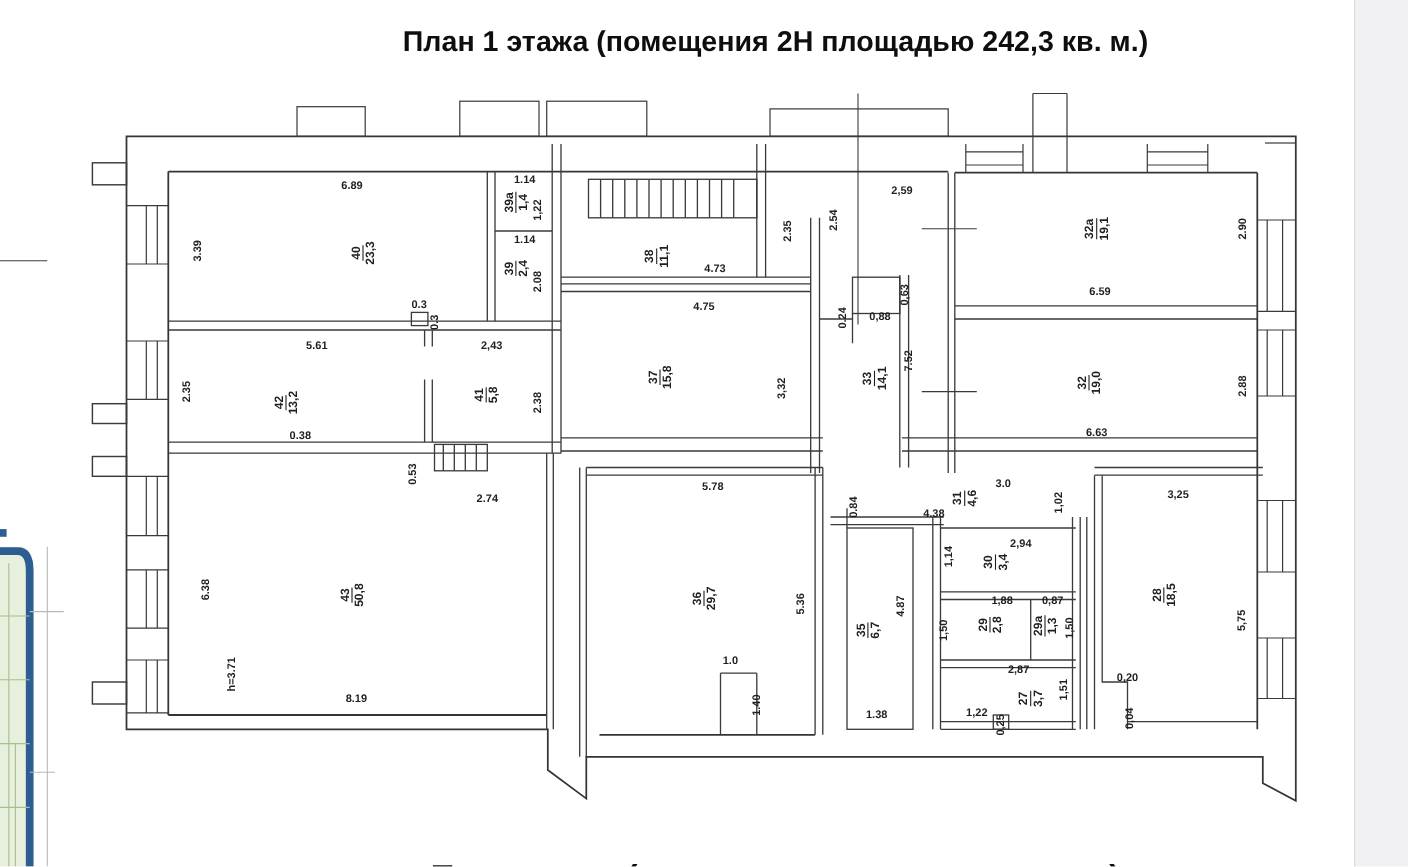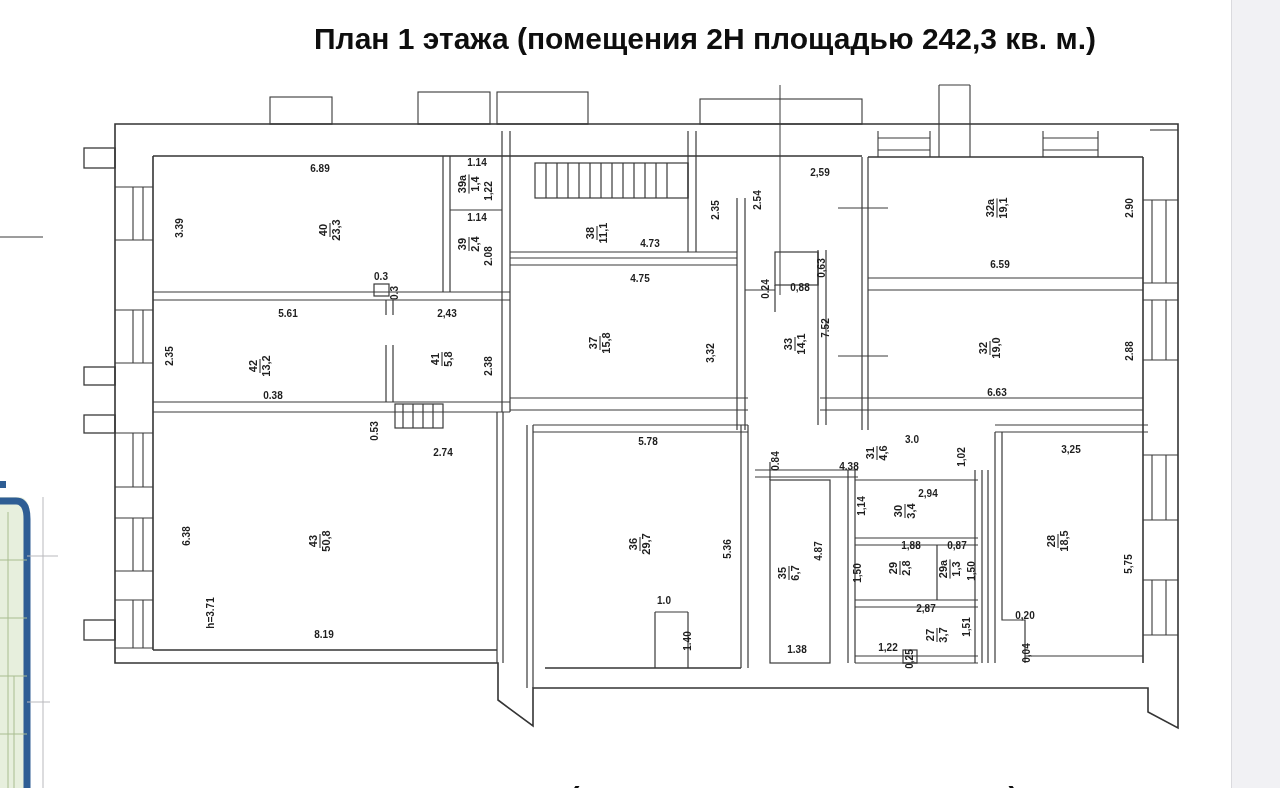--- a/index.html
+++ b/index.html
@@ -1,19 +1,19 @@
 <!DOCTYPE html>
 <html><head>
 <meta charset="utf-8">
 <style>
   html,body{margin:0;padding:0;background:#ffffff;}
   .page{position:relative;width:1280px;height:788px;background:#ffffff;overflow:hidden;
         font-family:"Liberation Sans",sans-serif;}
   .title{position:absolute;top:22px;left:130px;right:0;text-align:center;
-         font-size:30px;font-weight:bold;color:#0e0e0e;letter-spacing:0px;white-space:nowrap;}
+         font-size:26px;font-weight:bold;color:#0e0e0e;letter-spacing:0px;white-space:nowrap;}
   .edge-strip{position:absolute;top:0;right:0;width:48px;height:788px;
               background:#f1f1f4;border-left:1px solid #dadade;}
   .bottom-caption{position:absolute;top:781px;left:130px;right:0;height:7px;overflow:hidden;
                   text-align:center;font-size:30px;font-weight:bold;color:#0e0e0e;white-space:nowrap;}
   svg text{fill:#1f1f1f;}
   .plan-svg{position:absolute;left:0;top:0;}
   .frag-svg{position:absolute;left:0;top:0;}
 </style>
 </head>
 <body>

